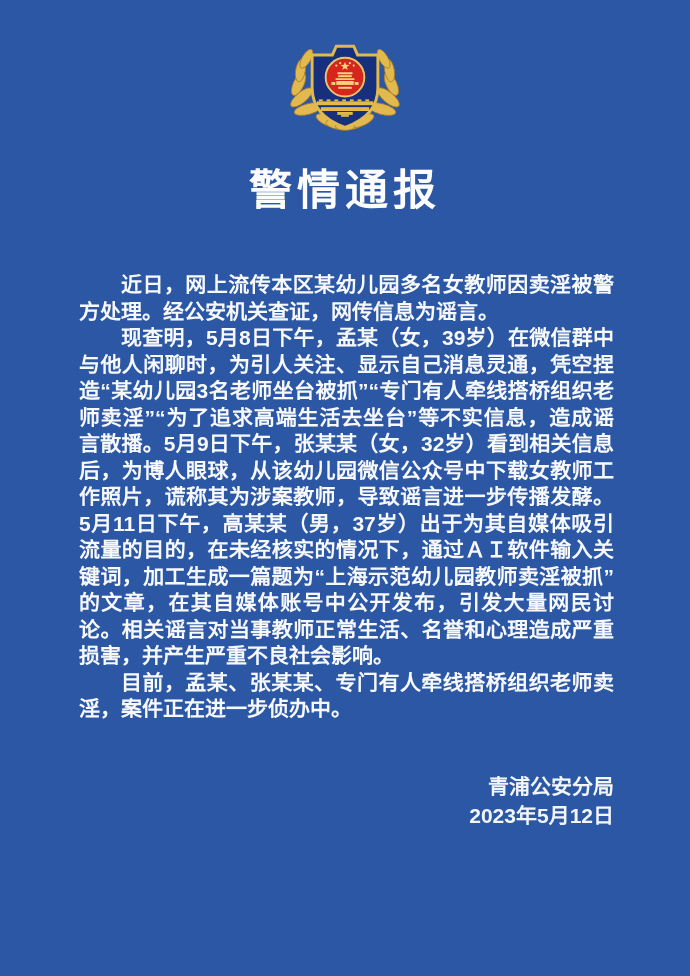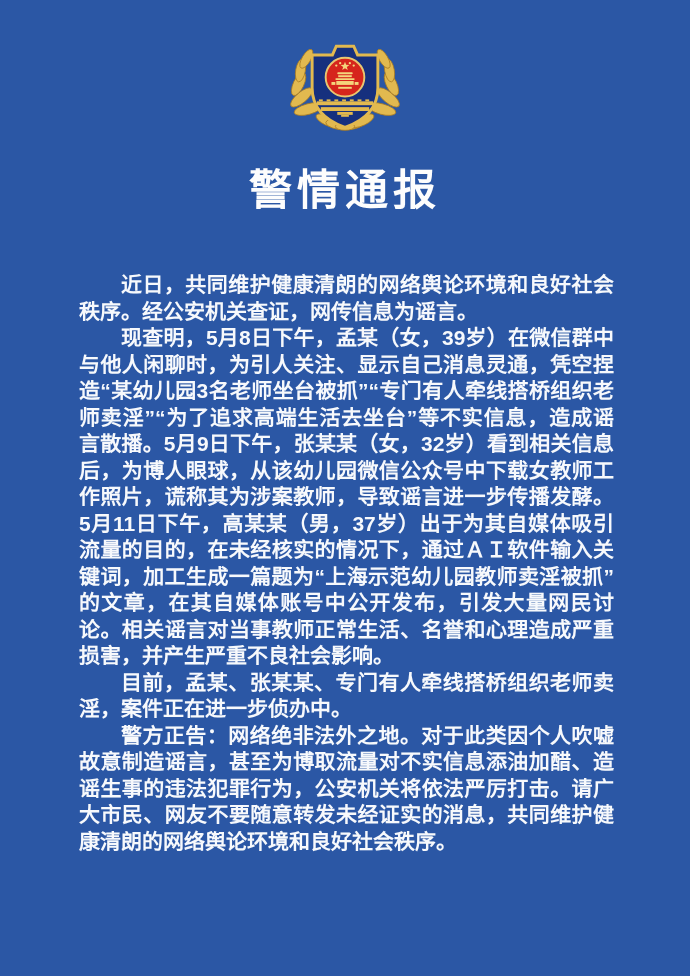--- a/index.html
+++ b/index.html
@@ -111,20 +111,23 @@
       <rect x="31" y="70" width="58" height="4"></rect>
       <rect x="35" y="76" width="50" height="4"></rect>
       <rect x="52" y="81" width="16" height="3"></rect>
       <rect x="56" y="84" width="8" height="2"></rect>
     </g>
   </svg>
 
   <h1 class="title">警情通报</h1>
 
   <div class="body-text">
-    <p>近日，共同维护健康清朗的网络舆论环境和良好社会秩序。经公安机关查证，网传信息为谣言。</p>
+    <p>近日，网上流传本区某幼儿园多名女教师因卖淫被警方处理。经公安机关查证，网传信息为谣言。</p>
     <p>现查明，5月8日下午，孟某（女，39岁）在微信群中与他人闲聊时，为引人关注、显示自己消息灵通，凭空捏造“某幼儿园3名老师坐台被抓”“专门有人牵线搭桥组织老师卖淫”“为了追求高端生活去坐台”等不实信息，造成谣言散播。5月9日下午，张某某（女，32岁）看到相关信息后，为博人眼球，从该幼儿园微信公众号中下载女教师工作照片，谎称其为涉案教师，导致谣言进一步传播发酵。5月11日下午，高某某（男，37岁）出于为其自媒体吸引流量的目的，在未经核实的情况下，通过ＡＩ软件输入关键词，加工生成一篇题为“上海示范幼儿园教师卖淫被抓”的文章，在其自媒体账号中公开发布，引发大量网民讨论。相关谣言对当事教师正常生活、名誉和心理造成严重损害，并产生严重不良社会影响。</p>
     <p>目前，孟某、张某某、专门有人牵线搭桥组织老师卖淫，案件正在进一步侦办中。</p>
-    <p>警方正告：网络绝非法外之地。对于此类因个人吹嘘故意制造谣言，甚至为博取流量对不实信息添油加醋、造谣生事的违法犯罪行为，公安机关将依法严厉打击。请广大市民、网友不要随意转发未经证实的消息，共同维护健康清朗的网络舆论环境和良好社会秩序。</p>
   </div>
 
+  <div class="signature">
+    <div class="sig-line">青浦公安分局</div>
+    <div class="sig-line">2023年5月12日</div>
+  </div>
 
 </div>
 
 </body></html>

